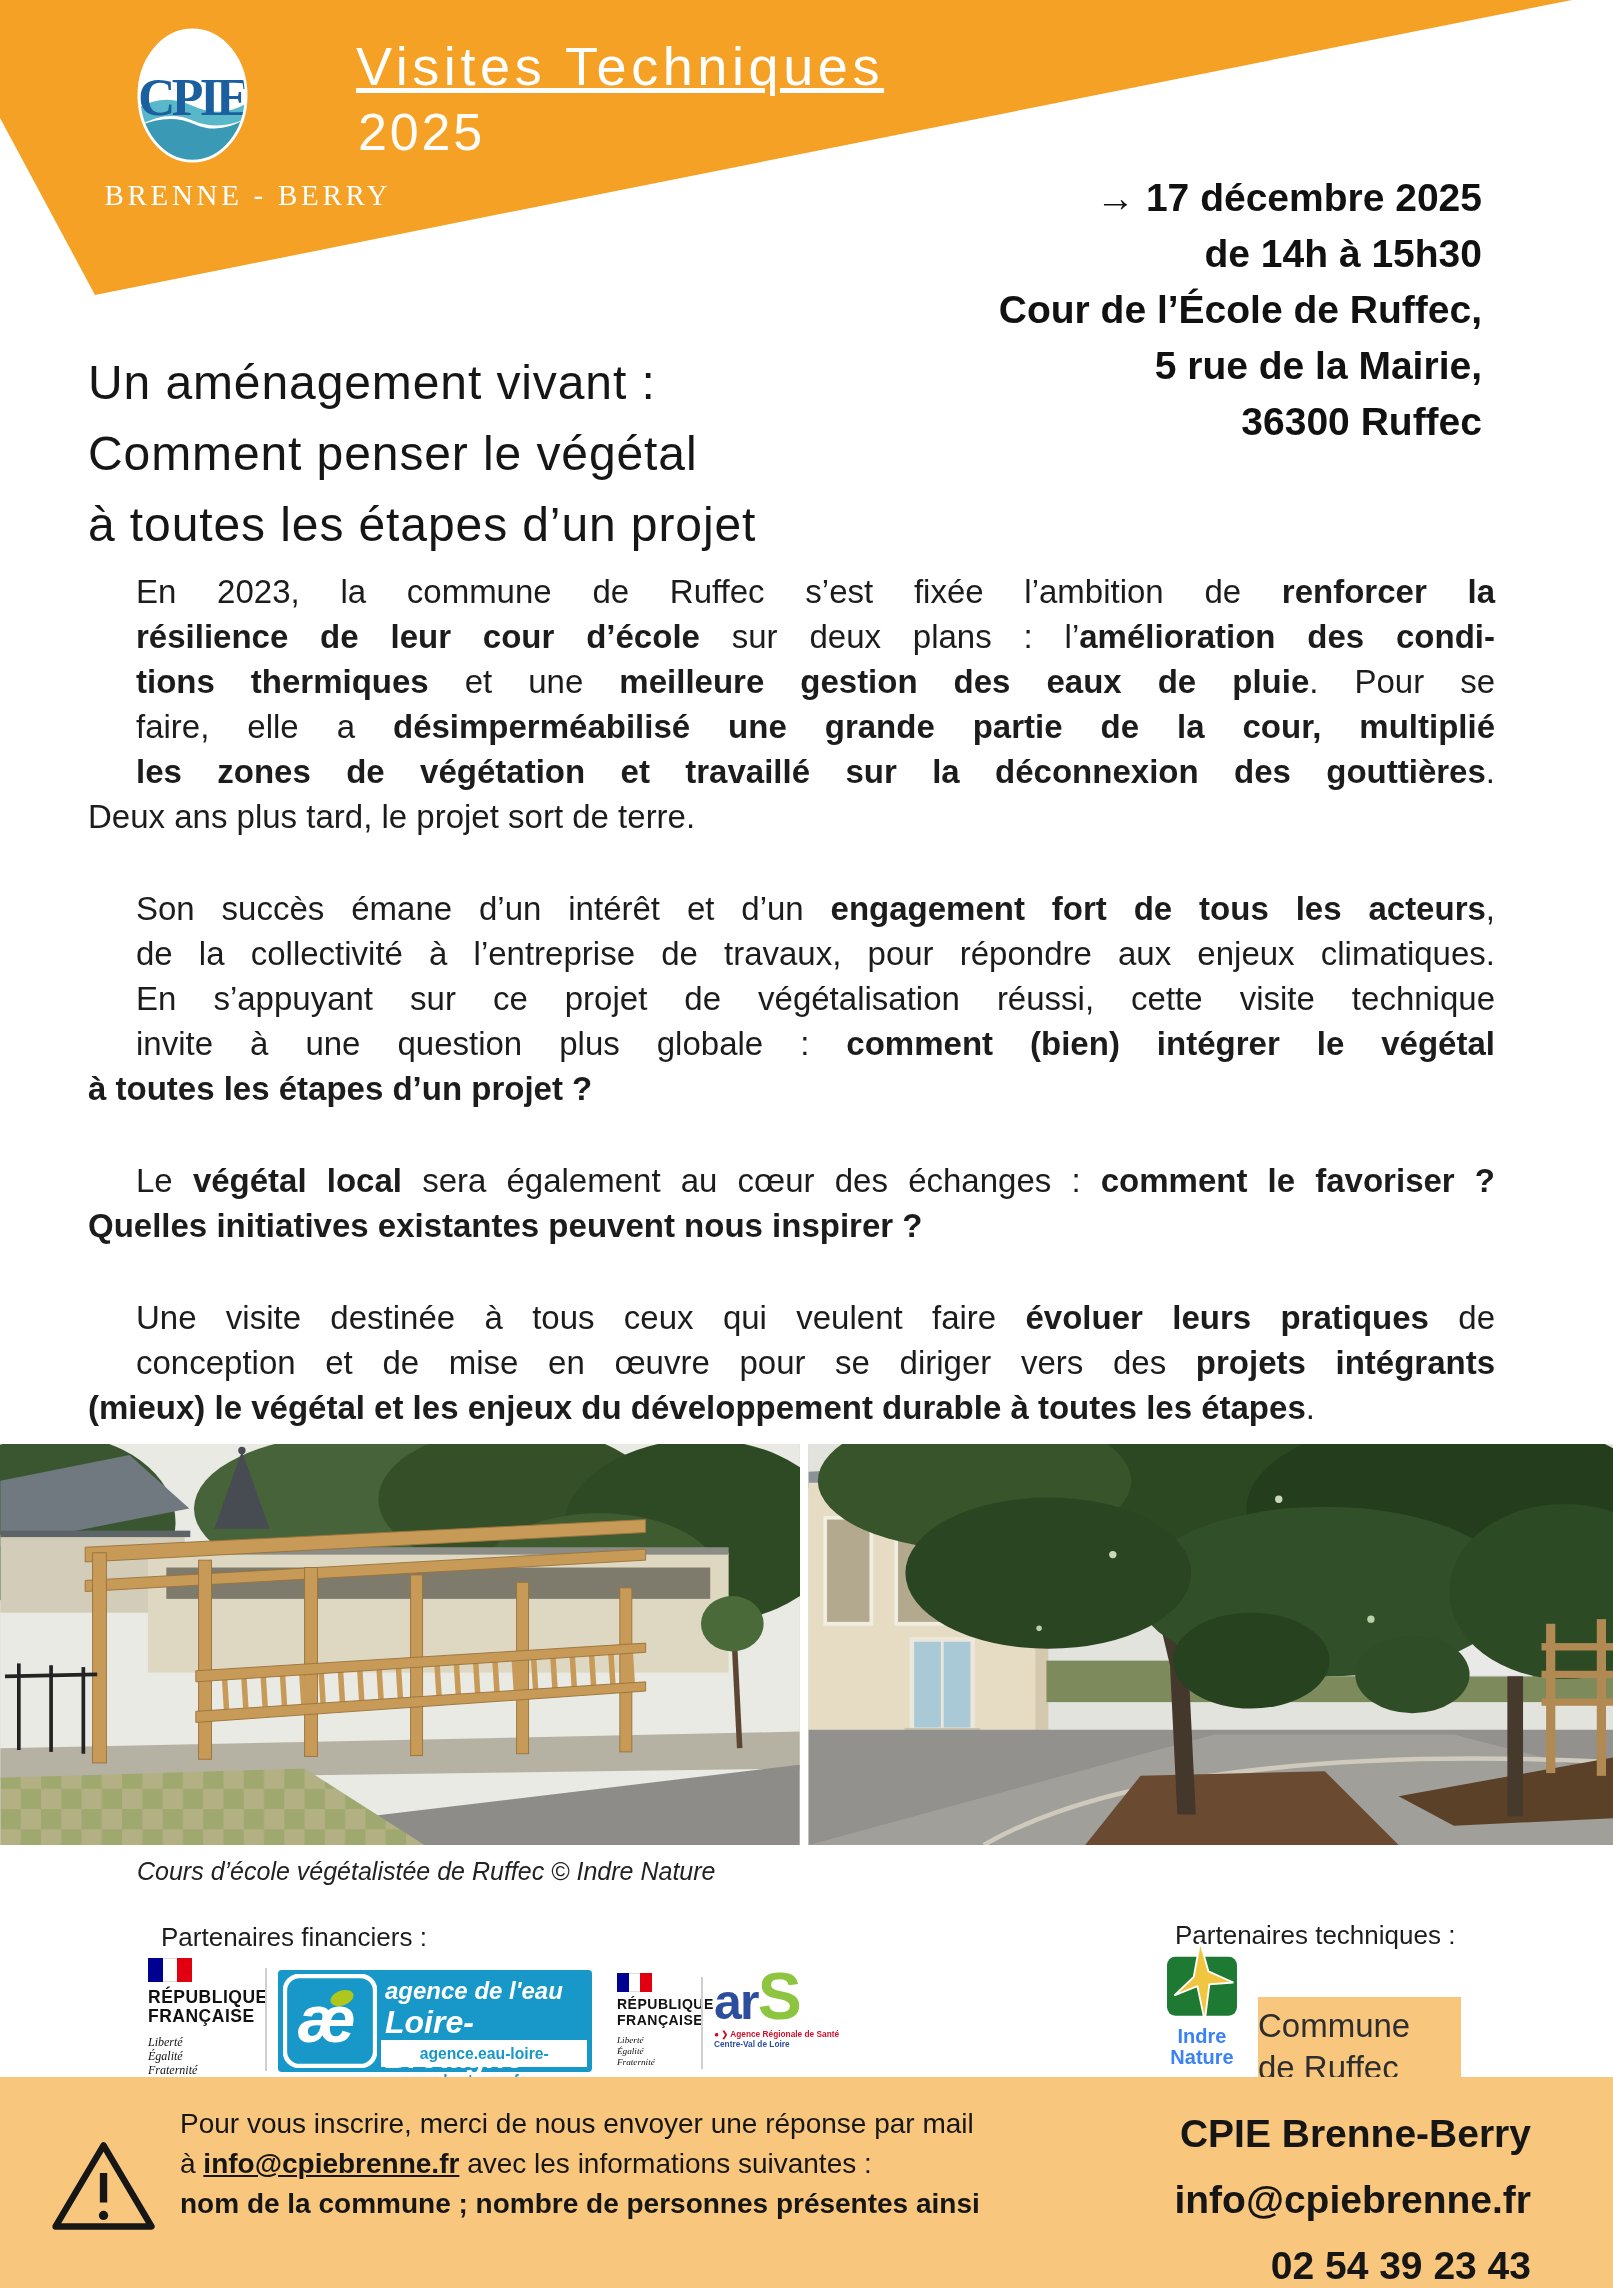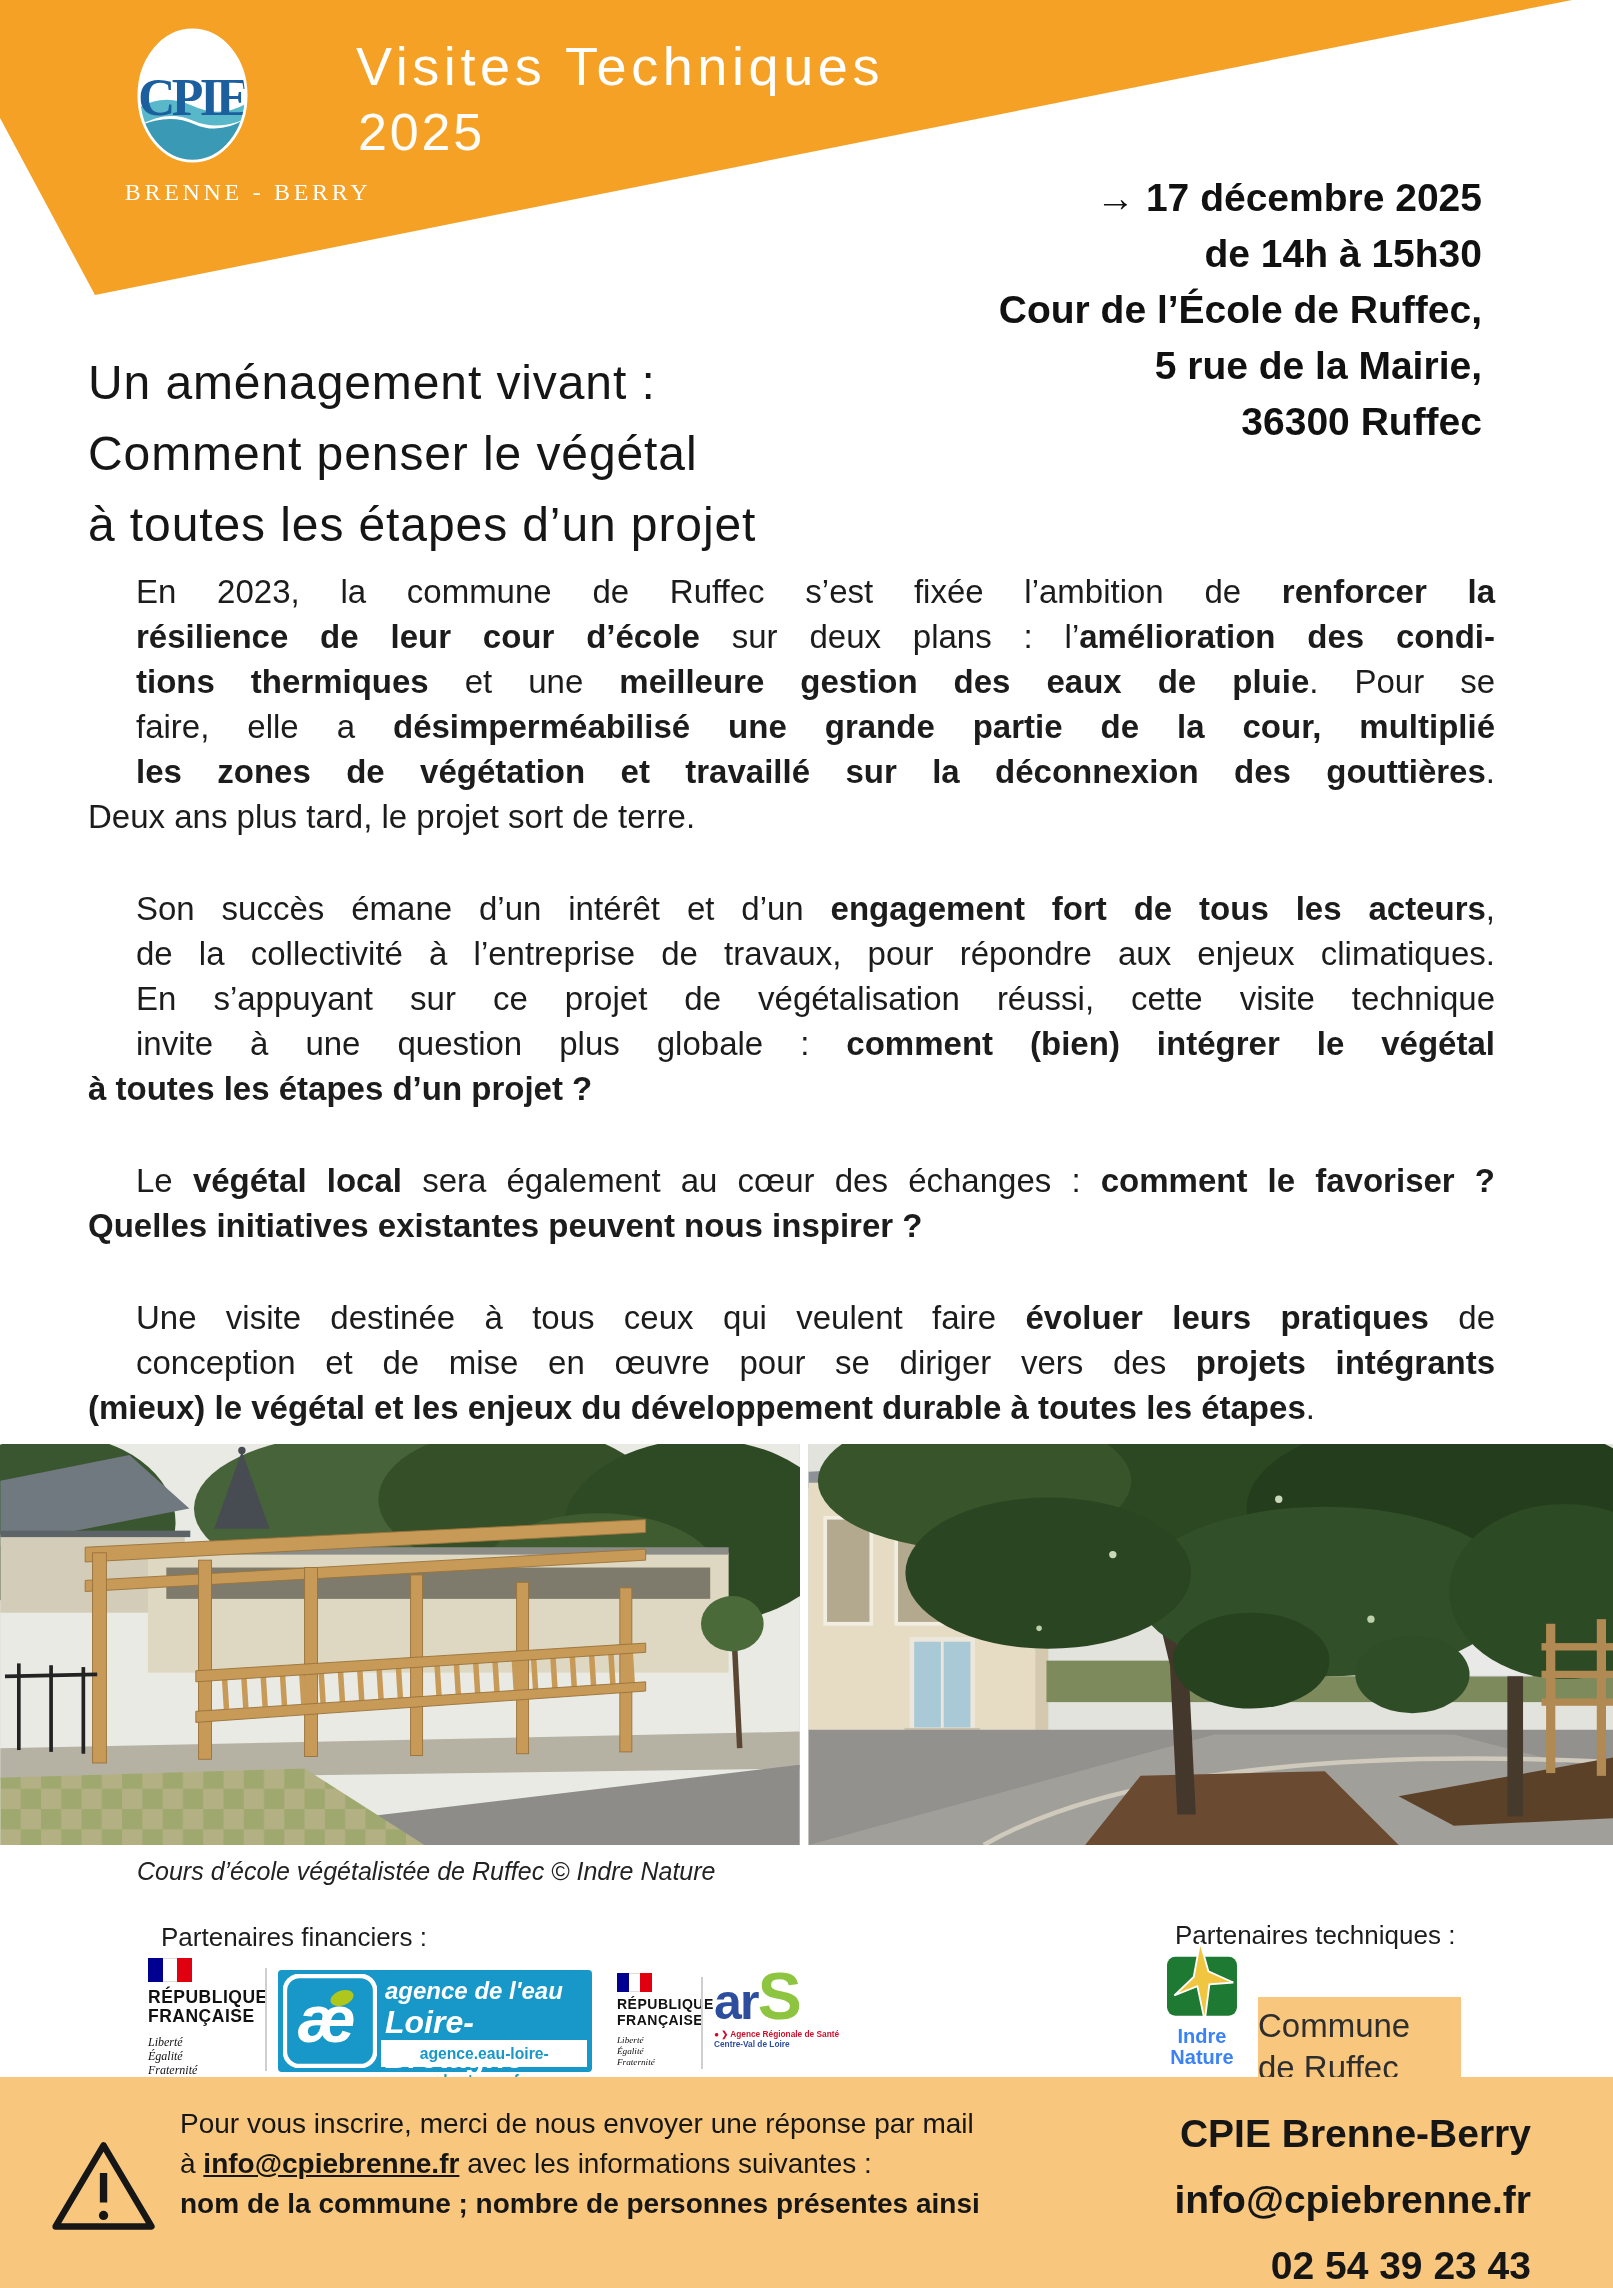--- a/index.html
+++ b/index.html
@@ -4,22 +4,22 @@
 <style>
   html,body{margin:0;padding:0;background:#888;}
   .page{position:relative;width:1613px;height:2289px;background:#ffffff;
         font-family:"Liberation Sans",sans-serif;color:#1c1c1c;overflow:hidden;margin:0 auto;}
   .abs{position:absolute;}
   .b{font-weight:bold;}
   
   .band{left:0;top:0;width:1613px;height:305px;background:#F4A125;
         clip-path:polygon(0 0,1572px 0,95px 295px,0 118px);}
   .bb{left:78px;top:179px;width:340px;text-align:center;color:#fff;
-      font-family:"Liberation Serif",serif;font-size:24px;letter-spacing:3.7px;}
-  .vt{left:356px;top:35px;color:#fff;font-size:54px;letter-spacing:4.6px;}
+      font-family:"Liberation Serif",serif;font-size:29px;letter-spacing:3.7px;}
+  .vt{left:356px;top:35px;color:#fff;font-size:54px;letter-spacing:4.6px;text-decoration:underline;}
   .yr{left:358px;top:102px;color:#fff;font-size:52px;letter-spacing:2.8px;opacity:.97;}
   
   .event{right:131px;top:170px;width:646px;text-align:right;font-size:39px;
          line-height:56px;font-weight:bold;color:#111;}
   
   .heading{left:88px;top:347px;width:923px;font-size:48px;line-height:71px;
            letter-spacing:0.9px;color:#161616;}
   
   #bodytext{left:88px;top:569px;width:1407px;font-size:33px;line-height:45px;color:#1c1c1c;}
   .para{margin-bottom:47px;}

